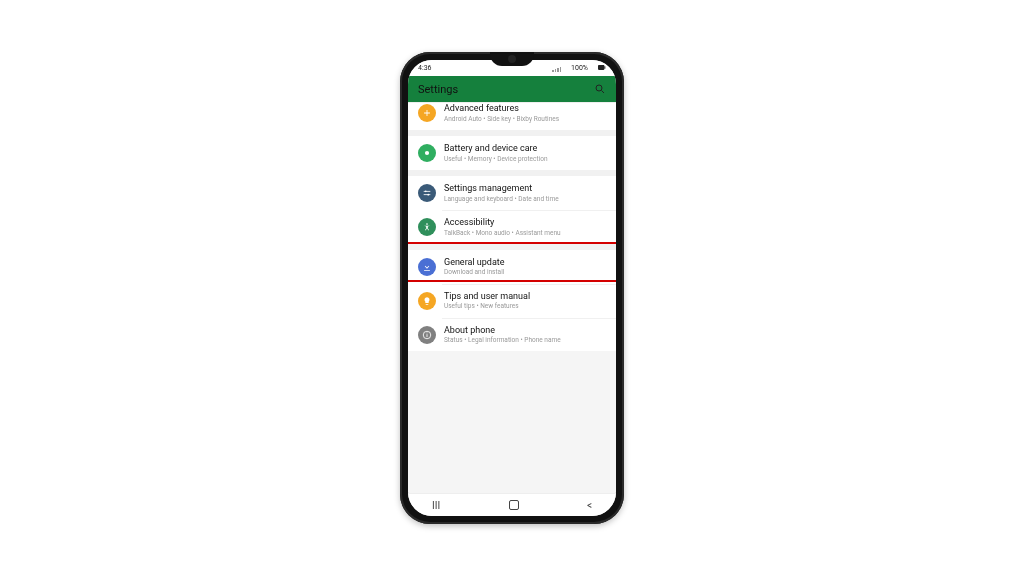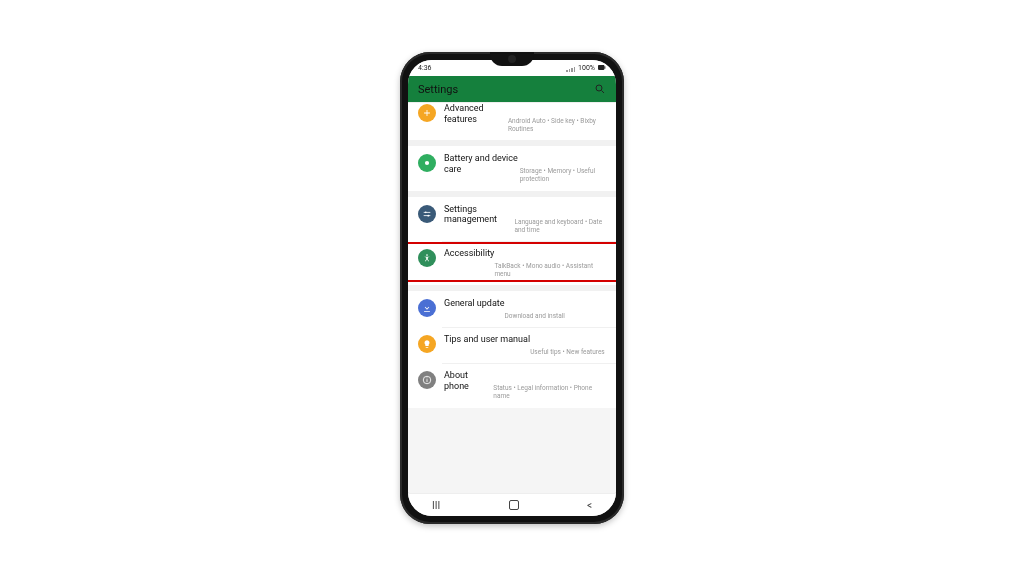--- a/index.html
+++ b/index.html
@@ -2,34 +2,34 @@
 <html><head>
 <meta charset="utf-8">
 <style>
   html,body{margin:0;padding:0;width:1024px;height:576px;background:#fff;font-family:-apple-system,BlinkMacSystemFont,"Segoe UI",Roboto,Arial,sans-serif;overflow:hidden}
   .stage{width:1024px;height:576px;display:flex;align-items:center;justify-content:center}
   .phone{width:224px;height:472px;background:#111;border-radius:30px;padding:8px 8px 0 8px;box-shadow:0 0 0 2px #2a2a2a inset,0 2px 6px rgba(0,0,0,.25);position:relative;box-sizing:border-box}
   .screen{position:absolute;left:8px;right:8px;top:8px;bottom:8px;border-radius:24px;background:#f5f5f5;overflow:hidden}
   .notch{position:absolute;top:0;left:50%;transform:translateX(-50%);width:44px;height:14px;background:#111;border-bottom-left-radius:12px;border-bottom-right-radius:12px;z-index:5}
   .cam{position:absolute;top:3px;left:50%;transform:translateX(-50%);width:8px;height:8px;border-radius:50%;background:#222}
   .status{height:16px;display:flex;align-items:center;justify-content:space-between;padding:0 10px;font-size:7px;color:#222;background:#fff}
-  .status .r{display:flex;gap:3px;align-items:flex-end}
+  .status .r{display:flex;gap:10px;align-items:flex-end}
   .hdr{height:26px;background:#15803d;display:flex;align-items:center;justify-content:space-between;padding:0 10px;border-bottom:1px solid #eee}
   .hdr .t{font-size:11px;color:#111}
   .hdr .sic svg{width:12px;height:12px}
   .list{overflow:hidden}
   .item{display:flex;align-items:flex-start;gap:8px;padding:7px 10px 7px 10px;background:#fff;position:relative}
   .item.cut{padding-top:0}
   .item+.item::before{content:"";position:absolute;left:34px;right:0;top:0;height:1px;background:#f0f0f0}
   .gap{height:6px;background:#f1f1f1}
   .ic{width:18px;height:18px;border-radius:50%;flex:0 0 18px;display:flex;align-items:center;justify-content:center;margin-top:1px}
   .ic svg{width:10px;height:10px;fill:#fff}
-  .txts{display:flex;flex-direction:row;min-width:0}
+  .txts{display:flex;flex-direction:column;min-width:0}
   .ttl{font-size:9px;color:#111;line-height:1.2}
-  .sub{font-size:6.5px;color:#9a9a9a;line-height:1.25;margin-top:14px}
+  .sub{font-size:6.5px;color:#9a9a9a;line-height:1.25;margin-top:1px}
   .hl{position:absolute;border:2px solid #d40000;pointer-events:none;border-radius:1px}
   .nav{position:absolute;left:0;right:0;bottom:0;height:22px;background:#fff;display:flex;align-items:center;justify-content:space-between;padding:0 24px;border-top:1px solid #eee}
   .nav span{color:#444;font-size:10px}
   .nav .sq{width:8px;height:8px;border:1.2px solid #444;border-radius:2px}
   .sig{display:flex;align-items:flex-end;gap:1px}
   .sig i{width:1.5px;background:#999;display:block}
 </style>
 </head>
 <body>
 
@@ -83,21 +83,21 @@
 
 
         <div class="item">
           <div class="ic" style="background:#2fae60">
               <svg viewBox="0 0 24 24">
                 <circle cx="12" cy="12" r="5"></circle>
               </svg>
             </div>
           <div class="txts">
             <span class="ttl">Battery and device care</span>
-            <span class="sub">Storage  •  Memory  •  Useful protection</span>
+            <span class="sub">Useful  •  Memory  •  Device protection</span>
           </div>
         </div>
 
 
         <div class="gap"></div>
 
         <div class="item" id="row-gm">
           <div class="ic" style="background:#3a5a78">
               <svg viewBox="0 0 24 24">
                 <rect x="4" y="7" width="16" height="2"></rect>

